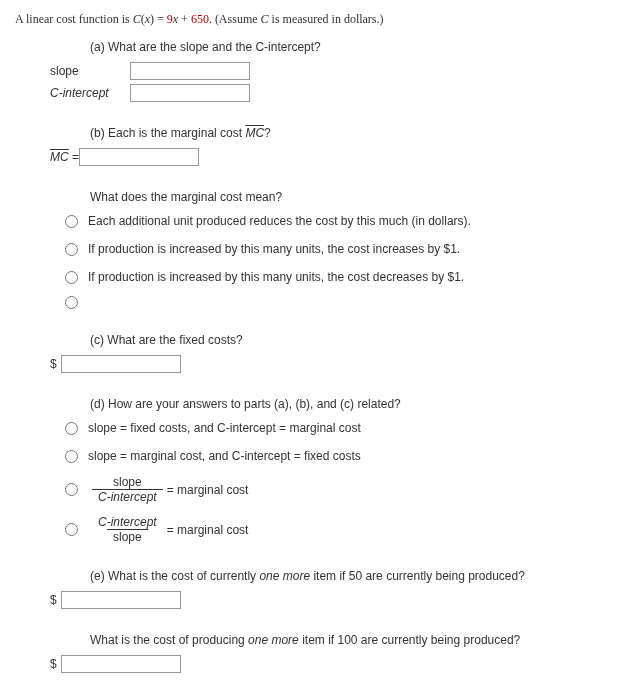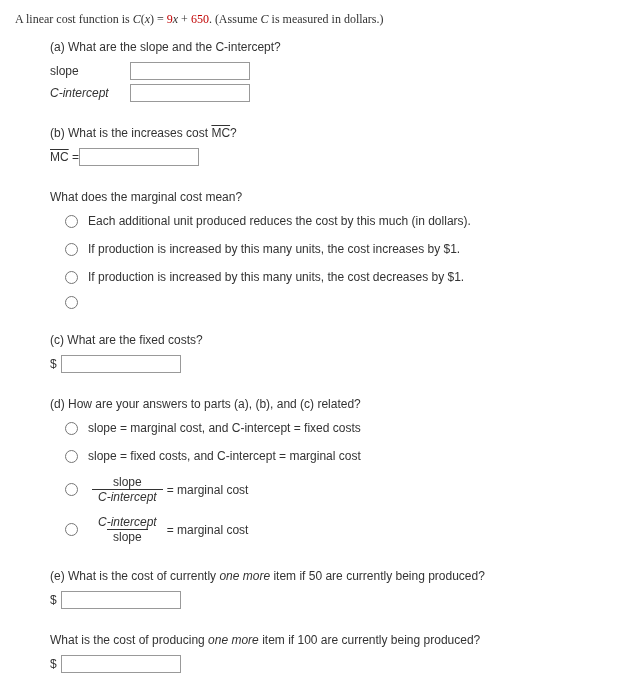--- a/index.html
+++ b/index.html
@@ -8,34 +8,34 @@
     color: #333;
     margin: 0;
     padding: 10px 15px;
     width: 640px;
     box-sizing: border-box;
     line-height: 1.5;
   }
   .intro { margin-bottom: 10px; font-family: Liberation Serif, serif; }
   .red { color: #c00000; }
   .section { margin-left: 35px; margin-bottom: 22px; }
-  .q-label { margin-bottom: 6px; }
+  .q-label { margin-bottom: 6px; margin-left: 40px; }
   .row { display: flex; align-items: center; margin-bottom: 4px; }
   .lbl { width: 80px; }
   input.text-input {
     border: 1px solid #999;
     background: #fff;
     height: 18px;
     width: 120px;
     box-sizing: border-box;
     padding: 0 3px;
     font-size: 12px;
   }
   .italic { font-style: italic; }
-  .overline { text-decoration: overline; }
+  .overline { text-decoration: overline; font-style: italic; }
   .radio-group { margin-left: 10px; }
   .radio-row { display: flex; align-items: center; margin-bottom: 10px; }
   .radio-row input { margin-right: 10px; margin-top:0; }
   .frac {
     display: inline-flex;
     flex-direction: column;
     align-items: center;
     vertical-align: middle;
     margin: 0 4px;
     line-height: 1.2;
@@ -60,21 +60,21 @@
     <input class="text-input" type="text" style="">
   </div>
   <div class="row">
     <span class="lbl italic">C-intercept</span>
     <input class="text-input" type="text" style="">
   </div>
 </div>
 
 <div class="section">
   <div class="q-label">
-    <span>(b) What is the increases cost </span><span class="overline">MC</span><span>?</span>
+    <span>(b) Each is the marginal cost </span><span class="overline">MC</span><span>?</span>
   </div>
   <div class="row">
     <span><span class="overline">MC</span><span> = </span></span>
     <input class="text-input" type="text" style="">
   </div>
 </div>
 
 <div class="section">
   <div class="q-label">What does the marginal cost mean?</div>
   <div class="radio-group">
@@ -102,25 +102,25 @@
     <span class="dollar">$</span>
     <input class="text-input" type="text" style="">
   </div>
 </div>
 
 <div class="section">
   <div class="q-label">(d) How are your answers to parts (a), (b), and (c) related?</div>
   <div class="radio-group">
     <div class="radio-row">
         <input type="radio" name="dm" style="">
-        <span>slope = marginal cost, and C-intercept = fixed costs</span>
+        <span>slope = fixed costs, and C-intercept = marginal cost</span>
       </div>
     <div class="radio-row">
         <input type="radio" name="dm" style="">
-        <span>slope = fixed costs, and C-intercept = marginal cost</span>
+        <span>slope = marginal cost, and C-intercept = fixed costs</span>
       </div>
     <div class="radio-row">
       <input type="radio" name="dm" style="">
       <span class="inline-eq">
         <span class="frac">
             <span class="num">slope</span>
             <span class="den italic">C-intercept</span>
           </span>
         <span> = marginal cost</span>
       </span>

